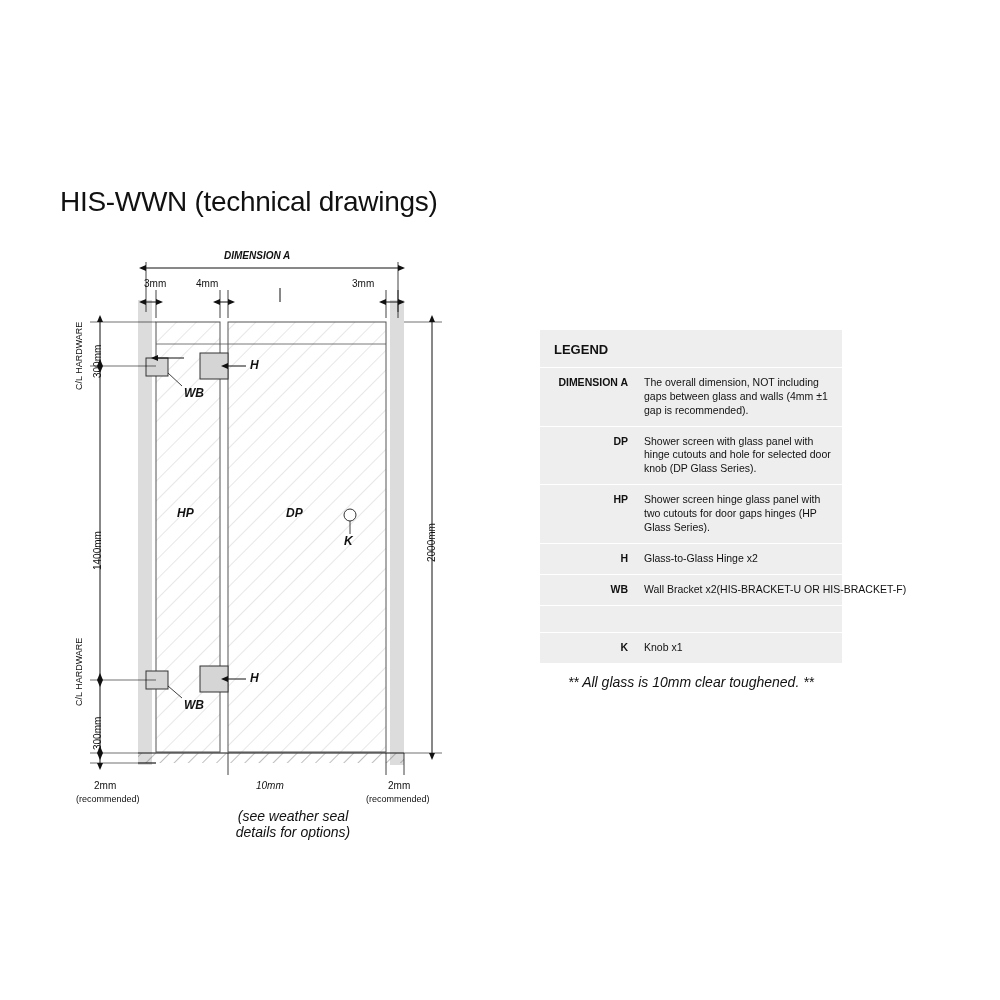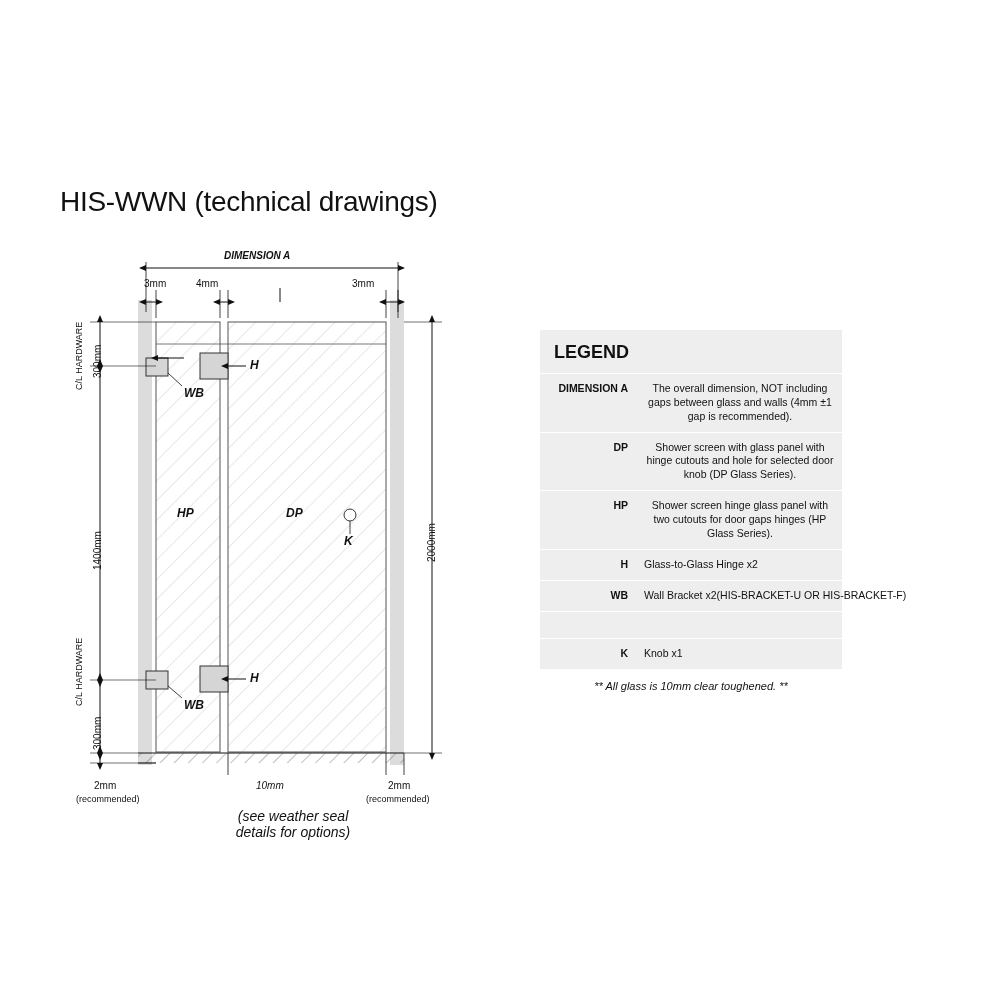--- a/index.html
+++ b/index.html
@@ -49,21 +49,21 @@
   
   #legend {
     position: absolute;
     left: 540px;
     top: 330px;
     width: 302px;
     background: #eeeeee;
     font-size: 10.5px;
   }
   #legend .legend-title {
-    font-size: 18px;
+    font-size: 13px;
     font-weight: bold;
     padding: 12px 14px 10px 14px;
     border-bottom: 1px solid #ffffff;
   }
   .lrow {
     display: flex;
     border-bottom: 1px solid #ffffff;
     min-height: 30px;
   }
   .lrow .key {
@@ -75,25 +75,25 @@
     font-size: 10.5px;
     box-sizing: border-box;
   }
   .lrow .desc {
     flex: 1;
     padding: 8px 6px 8px 8px;
     line-height: 1.32;
     box-sizing: border-box;
     white-space: nowrap;
   }
-  .lrow .desc.wrap { white-space: normal; text-align: center; }
+  .lrow .desc.wrap { white-space: normal; }
   .lrow.spacer { min-height: 26px; }
   #legend .footnote {
     padding: 10px 10px 10px 10px;
-    font-size: 11px;
+    font-size: 14px;
     font-style: italic;
     text-align: center;
     background: #ffffff;
   }
 </style>
 </head>
 <body>
 
 <div class="page-title">HIS-WWN (technical drawings)</div>
 

